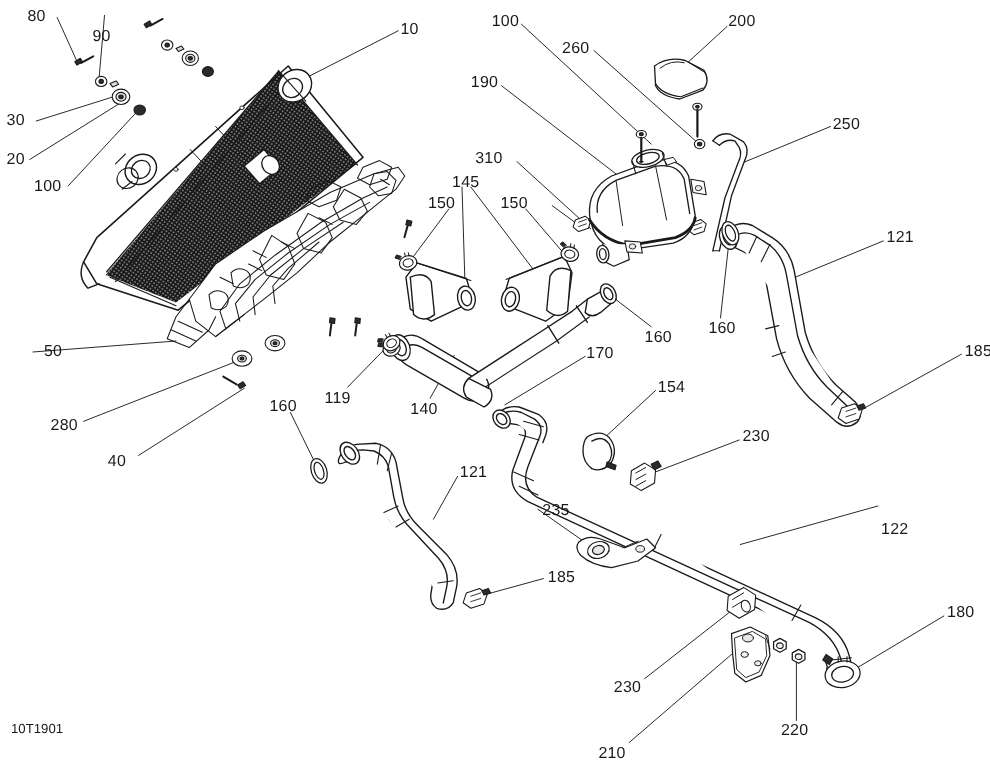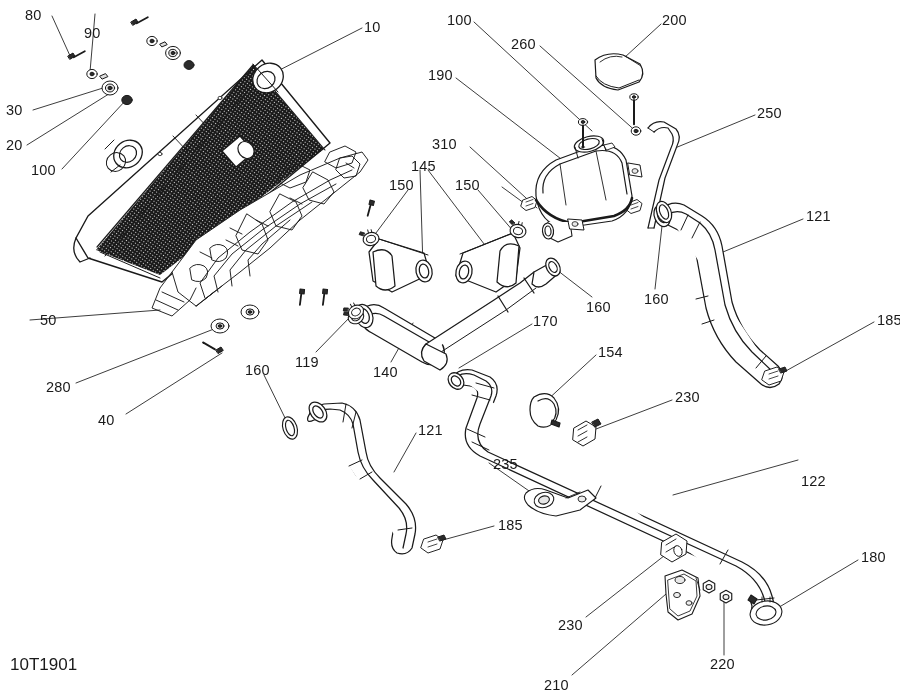--- a/index.html
+++ b/index.html
@@ -30,21 +30,21 @@
     letter-spacing: 0.2px;
     white-space: nowrap;
     line-height: 1;
     user-select: none;
   }
   #footer-code {
     position: absolute;
     left: 10px;
     top: 655px;
     font-family: "Liberation Sans", sans-serif;
-    font-size: 17px;
+    font-size: 12px;
     color: #1a1a1a;
     white-space: nowrap;
   }
   #watermark {
     position: absolute;
     left: 604px;
     top: 650px;
     font-family: "Liberation Serif", serif;
     font-style: italic;
     font-weight: bold;

